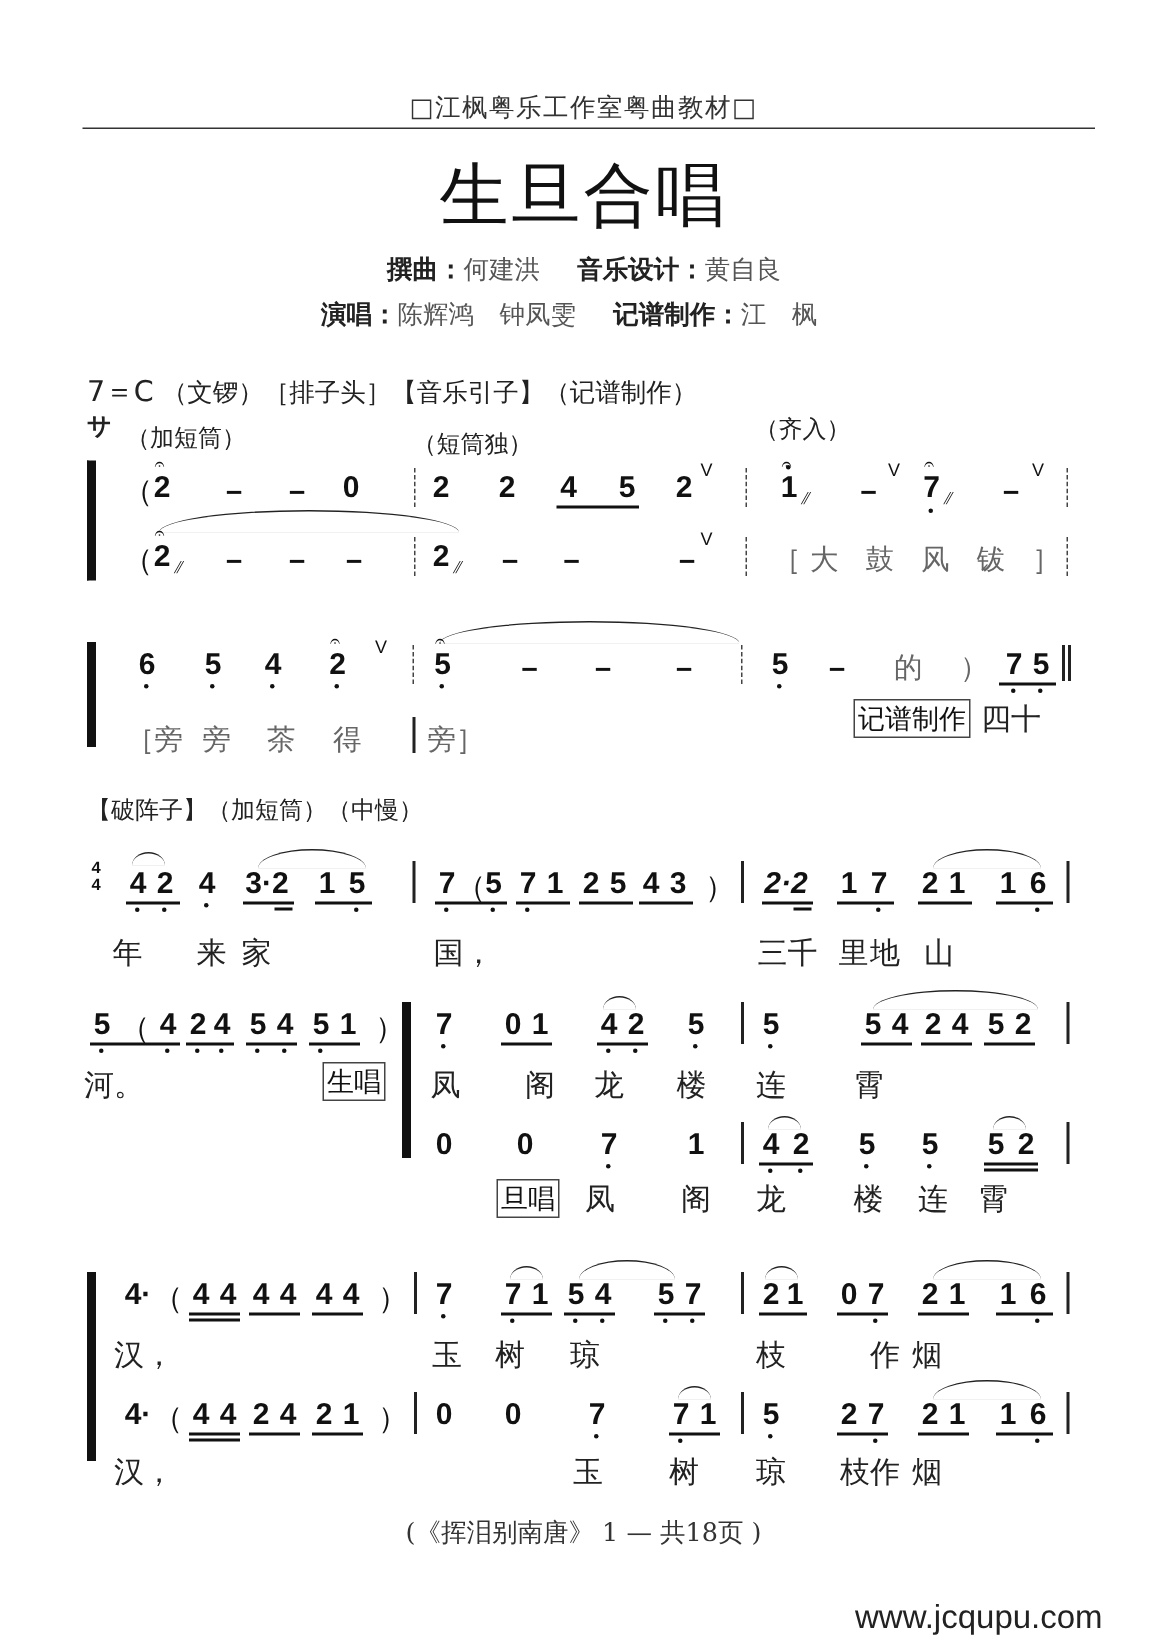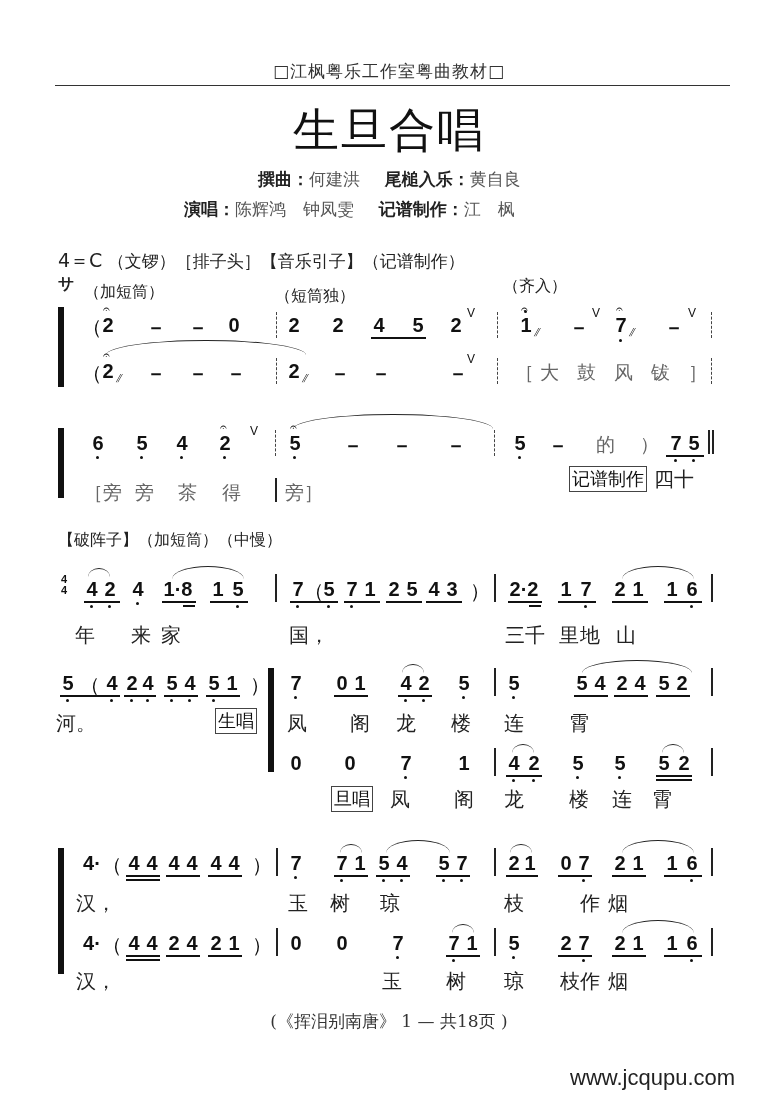--- a/index.html
+++ b/index.html
@@ -32,30 +32,30 @@
 </style>
 </head>
 <body>
 
 <div class="abs studio">□江枫粤乐工作室粤曲教材□</div>
 <div class="header-line"></div>
 <div class="abs title">生旦合唱</div>
 <div class="abs credit" style="left:258px; top:168px;">
   <b>撰曲：</b><span class="nm">何建洪</span>
   <span style="display:inline-block;width:14px"></span>
-  <b>尾槌入乐：</b><span class="nm">黄自良</span>
+  <b>音乐设计：</b><span class="nm">黄自良</span>
 </div>
-<div class="abs credit" style="left:184px; top:198px;">
+<div class="abs credit" style="left:214px; top:198px;">
   <b>演唱：</b><span class="nm">陈辉鸿　钟凤雯</span>
   <span style="display:inline-block;width:14px"></span>
   <b>记谱制作：</b><span class="nm">江　枫</span>
 </div>
 
 <div class="abs txt" style="left:58px; top:248px; font-size:17px;">
-  <span style="font-size:19px;">4＝C</span>
+  <span style="font-size:19px;">7＝C</span>
   <span>（文锣）［排子头］【音乐引子】（记谱制作）</span>
 </div>
 <div class="abs txt" style="left:58px; top:274px; font-size:16px; font-weight:bold;">サ</div>
 <div class="abs txt" style="left:84px; top:282px;">（加短筒）</div>
 <div class="abs txt" style="left:275px; top:286px;">（短筒独）</div>
 <div class="abs txt" style="left:503px; top:276px;">（齐入）</div>
 
 <div class="bracket" style="left:58px; top:307px; height:80px;"></div>
 
 <div class="abs note" style="left:82px; top:314px; font-weight:normal;">（</div>
@@ -157,21 +157,21 @@
 </div>
 <div class="slur2" style="left:88px; top:568px; width:22px; height:8px;"></div>
 <div class="abs note" style="left:84px; top:578px;">4</div>
 <div class="abs note" style="left:102px; top:578px;">2</div>
 <div class="ul" style="left:84px; top:601px; width:36px;"></div>
 <div class="dot" style="left:90px; top:605px;"></div>
 <div class="dot" style="left:108px; top:605px;"></div>
 <div class="abs note" style="left:130px; top:578px;">4</div>
 <div class="dot" style="left:136px; top:602px;"></div>
 <div class="slur2" style="left:172px; top:566px; width:72px; height:12px;"></div>
-<div class="abs note" style="left:160px; top:578px; width:36px;">1·8</div>
+<div class="abs note" style="left:160px; top:578px; width:36px;">3·2</div>
 <div class="ul" style="left:162px; top:601px; width:34px;"></div>
 <div class="ul" style="left:183px; top:605px; width:12px;"></div>
 <div class="abs note" style="left:210px; top:578px;">1</div>
 <div class="abs note" style="left:230px; top:578px;">5</div>
 <div class="ul" style="left:210px; top:601px; width:38px;"></div>
 <div class="dot" style="left:236px; top:605px;"></div>
 <div class="bar" style="left:275px; top:574px; height:28px;"></div>
 
 <div class="abs note" style="left:290px; top:578px;">7</div>
 <div class="abs note" style="left:304px; top:578px; font-weight:normal;">（</div>
@@ -185,21 +185,21 @@
 <div class="dot" style="left:350px; top:605px;"></div>
 <div class="abs note" style="left:386px; top:578px;">2</div>
 <div class="abs note" style="left:404px; top:578px;">5</div>
 <div class="ul" style="left:386px; top:601px; width:36px;"></div>
 <div class="abs note" style="left:426px; top:578px;">4</div>
 <div class="abs note" style="left:444px; top:578px;">3</div>
 <div class="ul" style="left:426px; top:601px; width:36px;"></div>
 <div class="abs note" style="left:470px; top:578px; font-weight:normal;">）</div>
 <div class="bar" style="left:494px; top:574px; height:28px;"></div>
 
-<div class="abs note" style="left:506px; top:578px; width:36px;">2·2</div>
+<div class="abs note" style="left:506px; top:578px; width:36px;font-style:italic;">2·2</div>
 <div class="ul" style="left:508px; top:601px; width:34px;"></div>
 <div class="ul" style="left:529px; top:605px; width:12px;"></div>
 <div class="abs note" style="left:558px; top:578px;">1</div>
 <div class="abs note" style="left:578px; top:578px;">7</div>
 <div class="ul" style="left:558px; top:601px; width:38px;"></div>
 <div class="dot" style="left:584px; top:605px;"></div>
 <div class="slur2" style="left:622px; top:566px; width:72px; height:12px;"></div>
 <div class="abs note" style="left:612px; top:578px;">2</div>
 <div class="abs note" style="left:630px; top:578px;">1</div>
 <div class="ul" style="left:612px; top:601px; width:36px;"></div>

